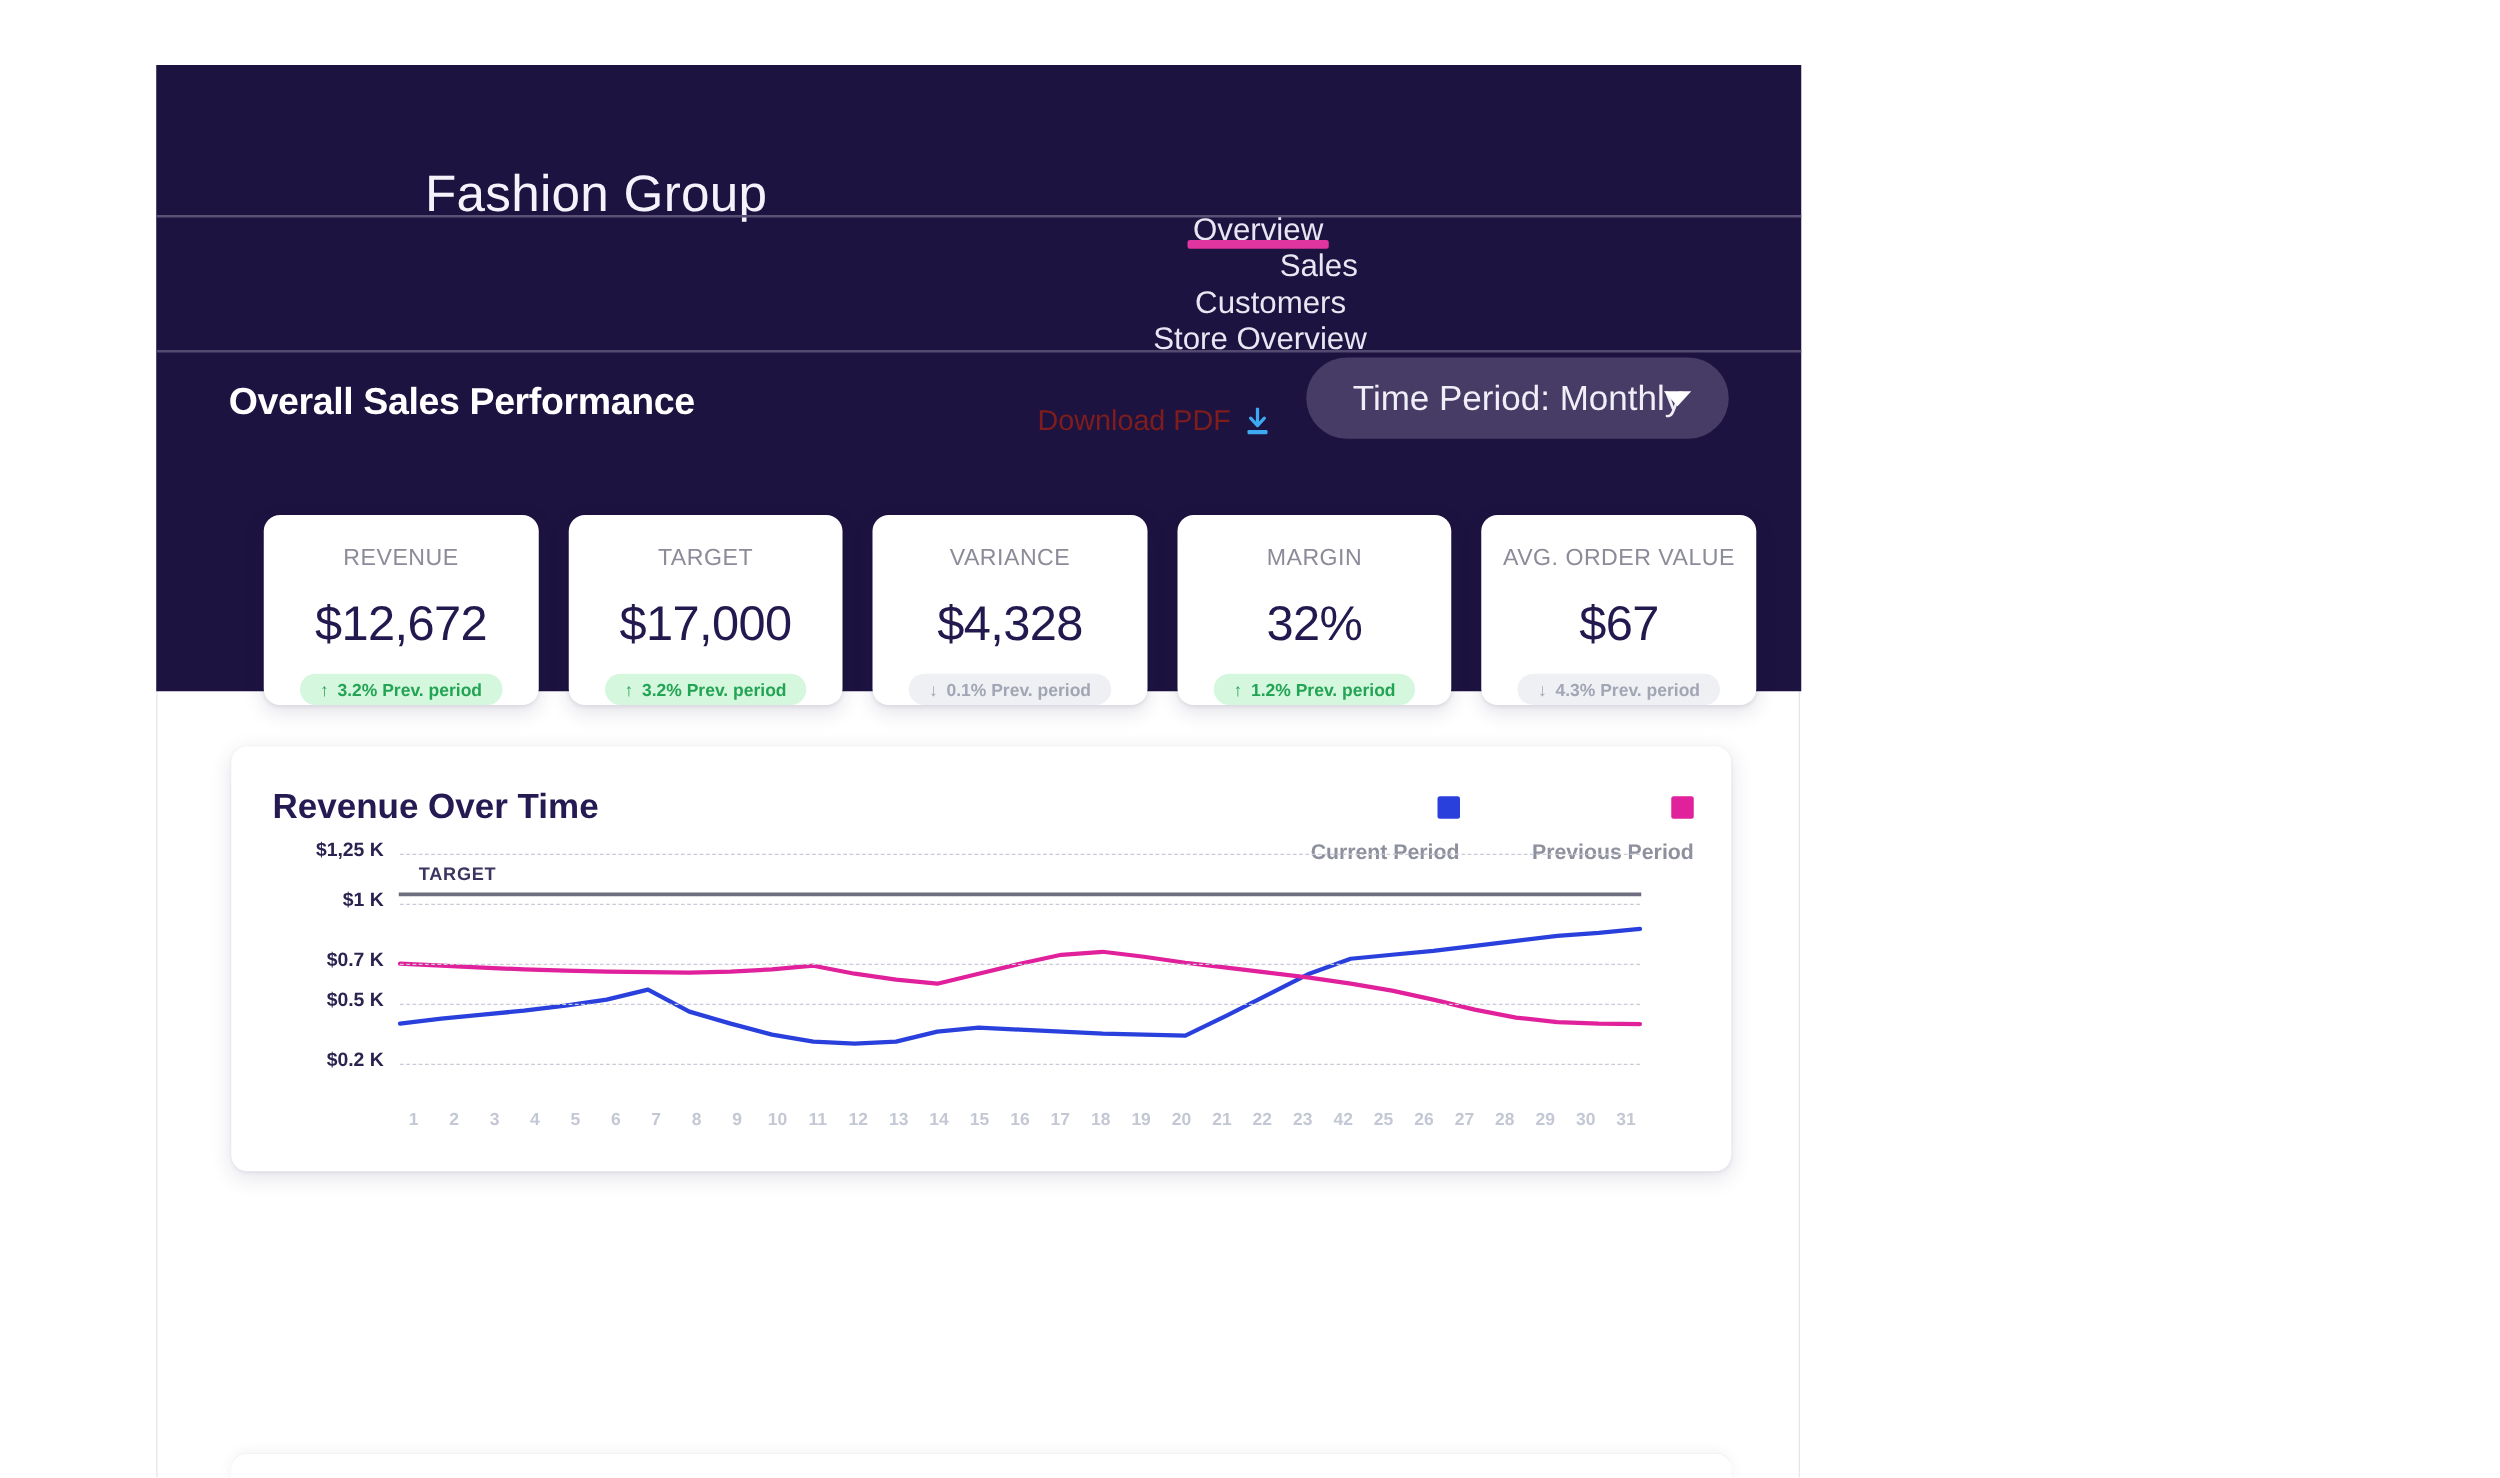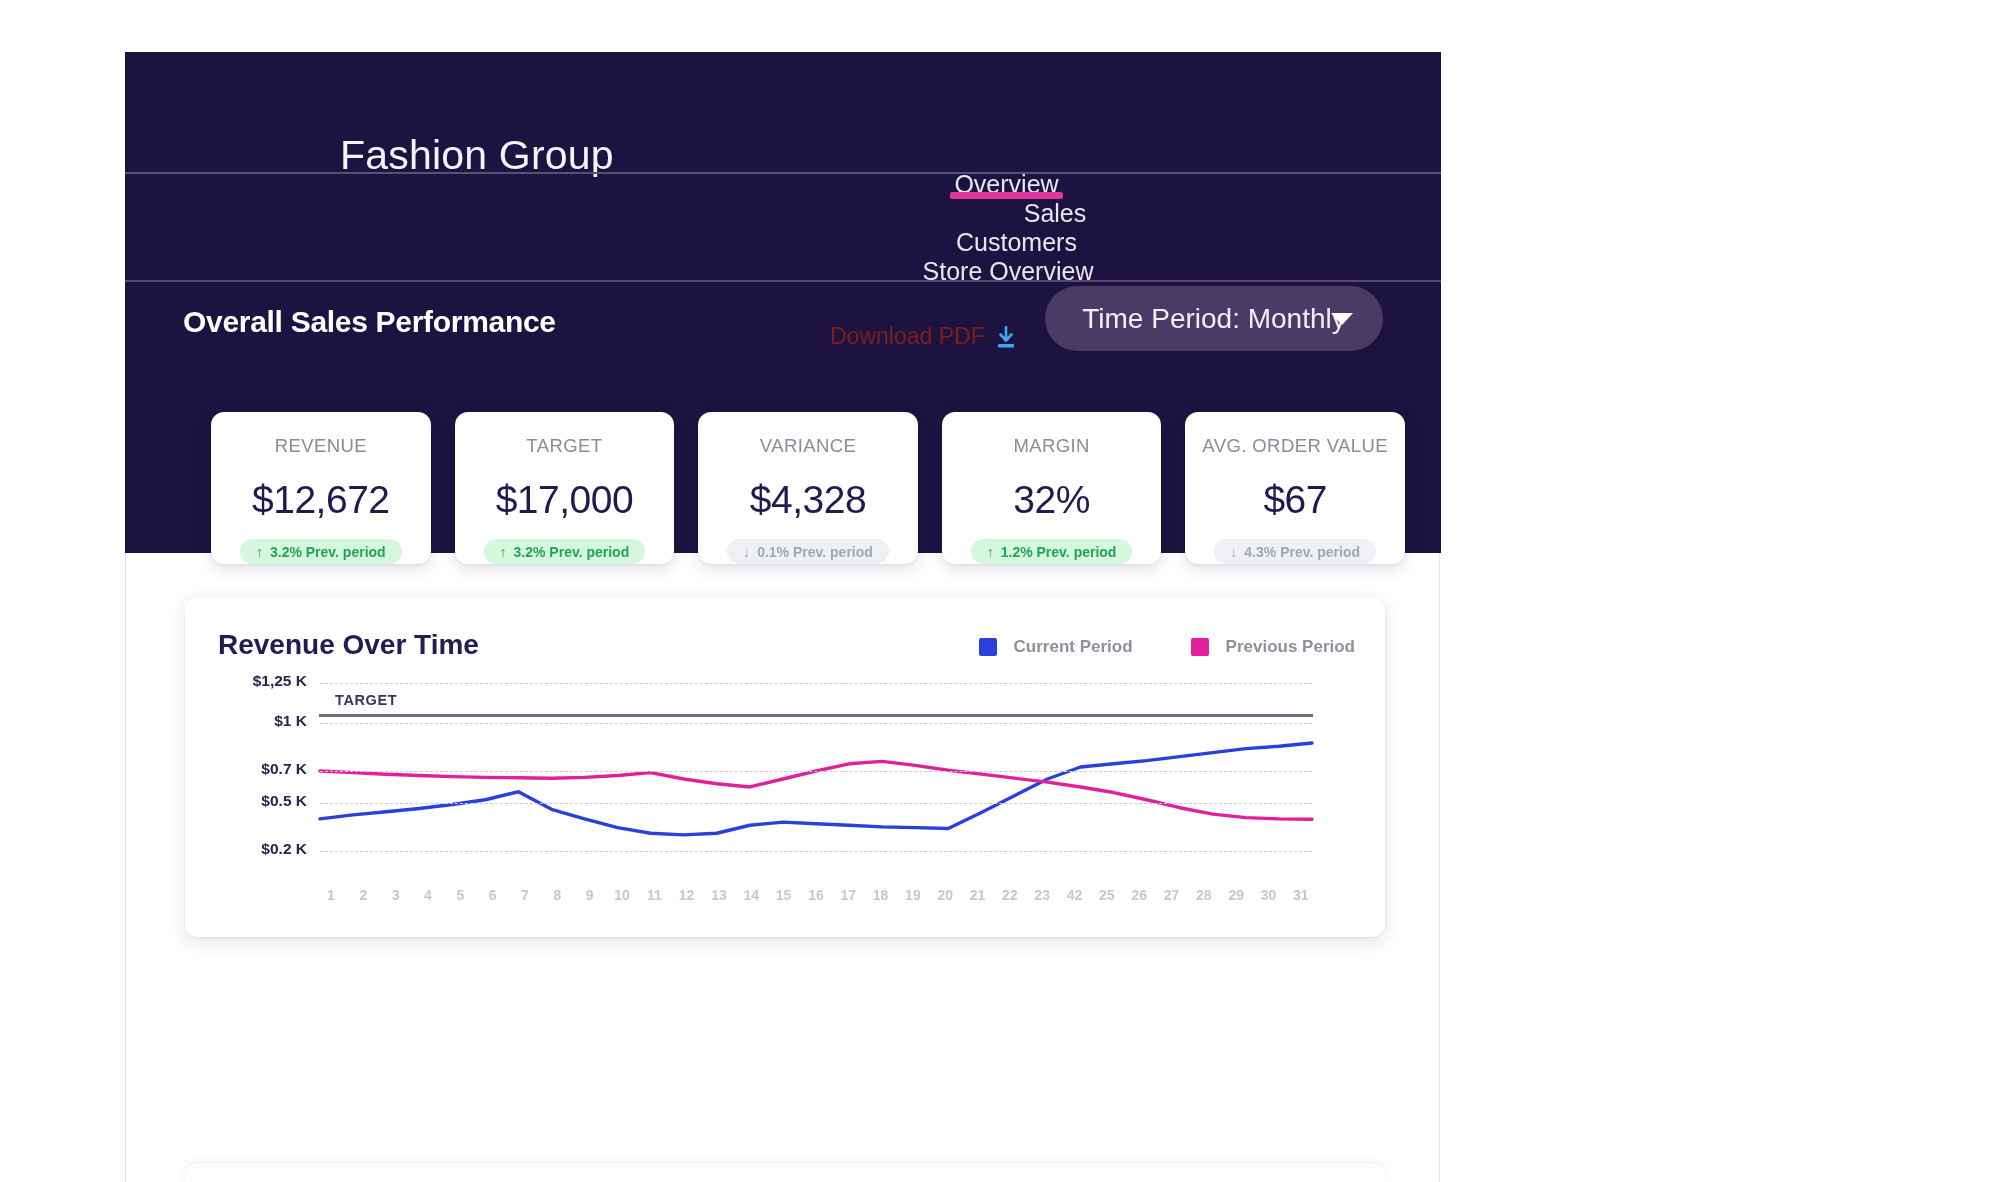--- a/index.html
+++ b/index.html
@@ -197,21 +197,21 @@
     font-weight: bold;
     color: #251a52;
   }
   .legend {
     position: absolute;
     right: 30px; top: 40px;
     display: flex;
     align-items: center;
     gap: 58px;
   }
-  .leg-item { display: flex; align-items: center; gap: 17px; }
+  .leg-item { display: flex; align-items: flex-end; gap: 17px; flex-direction: column; }
   .leg-swatch { width: 18px; height: 18px; border-radius: 2px; display: block; }
   .leg-text { font-size: 17px; font-weight: bold; color: #8e909d; white-space: nowrap; }
   .plot {
     position: absolute;
     left: 0; top: 75px;
     width: 1200px; height: 250px;
   }
   .ylab {
     position: absolute;
     font-size: 15.5px;

